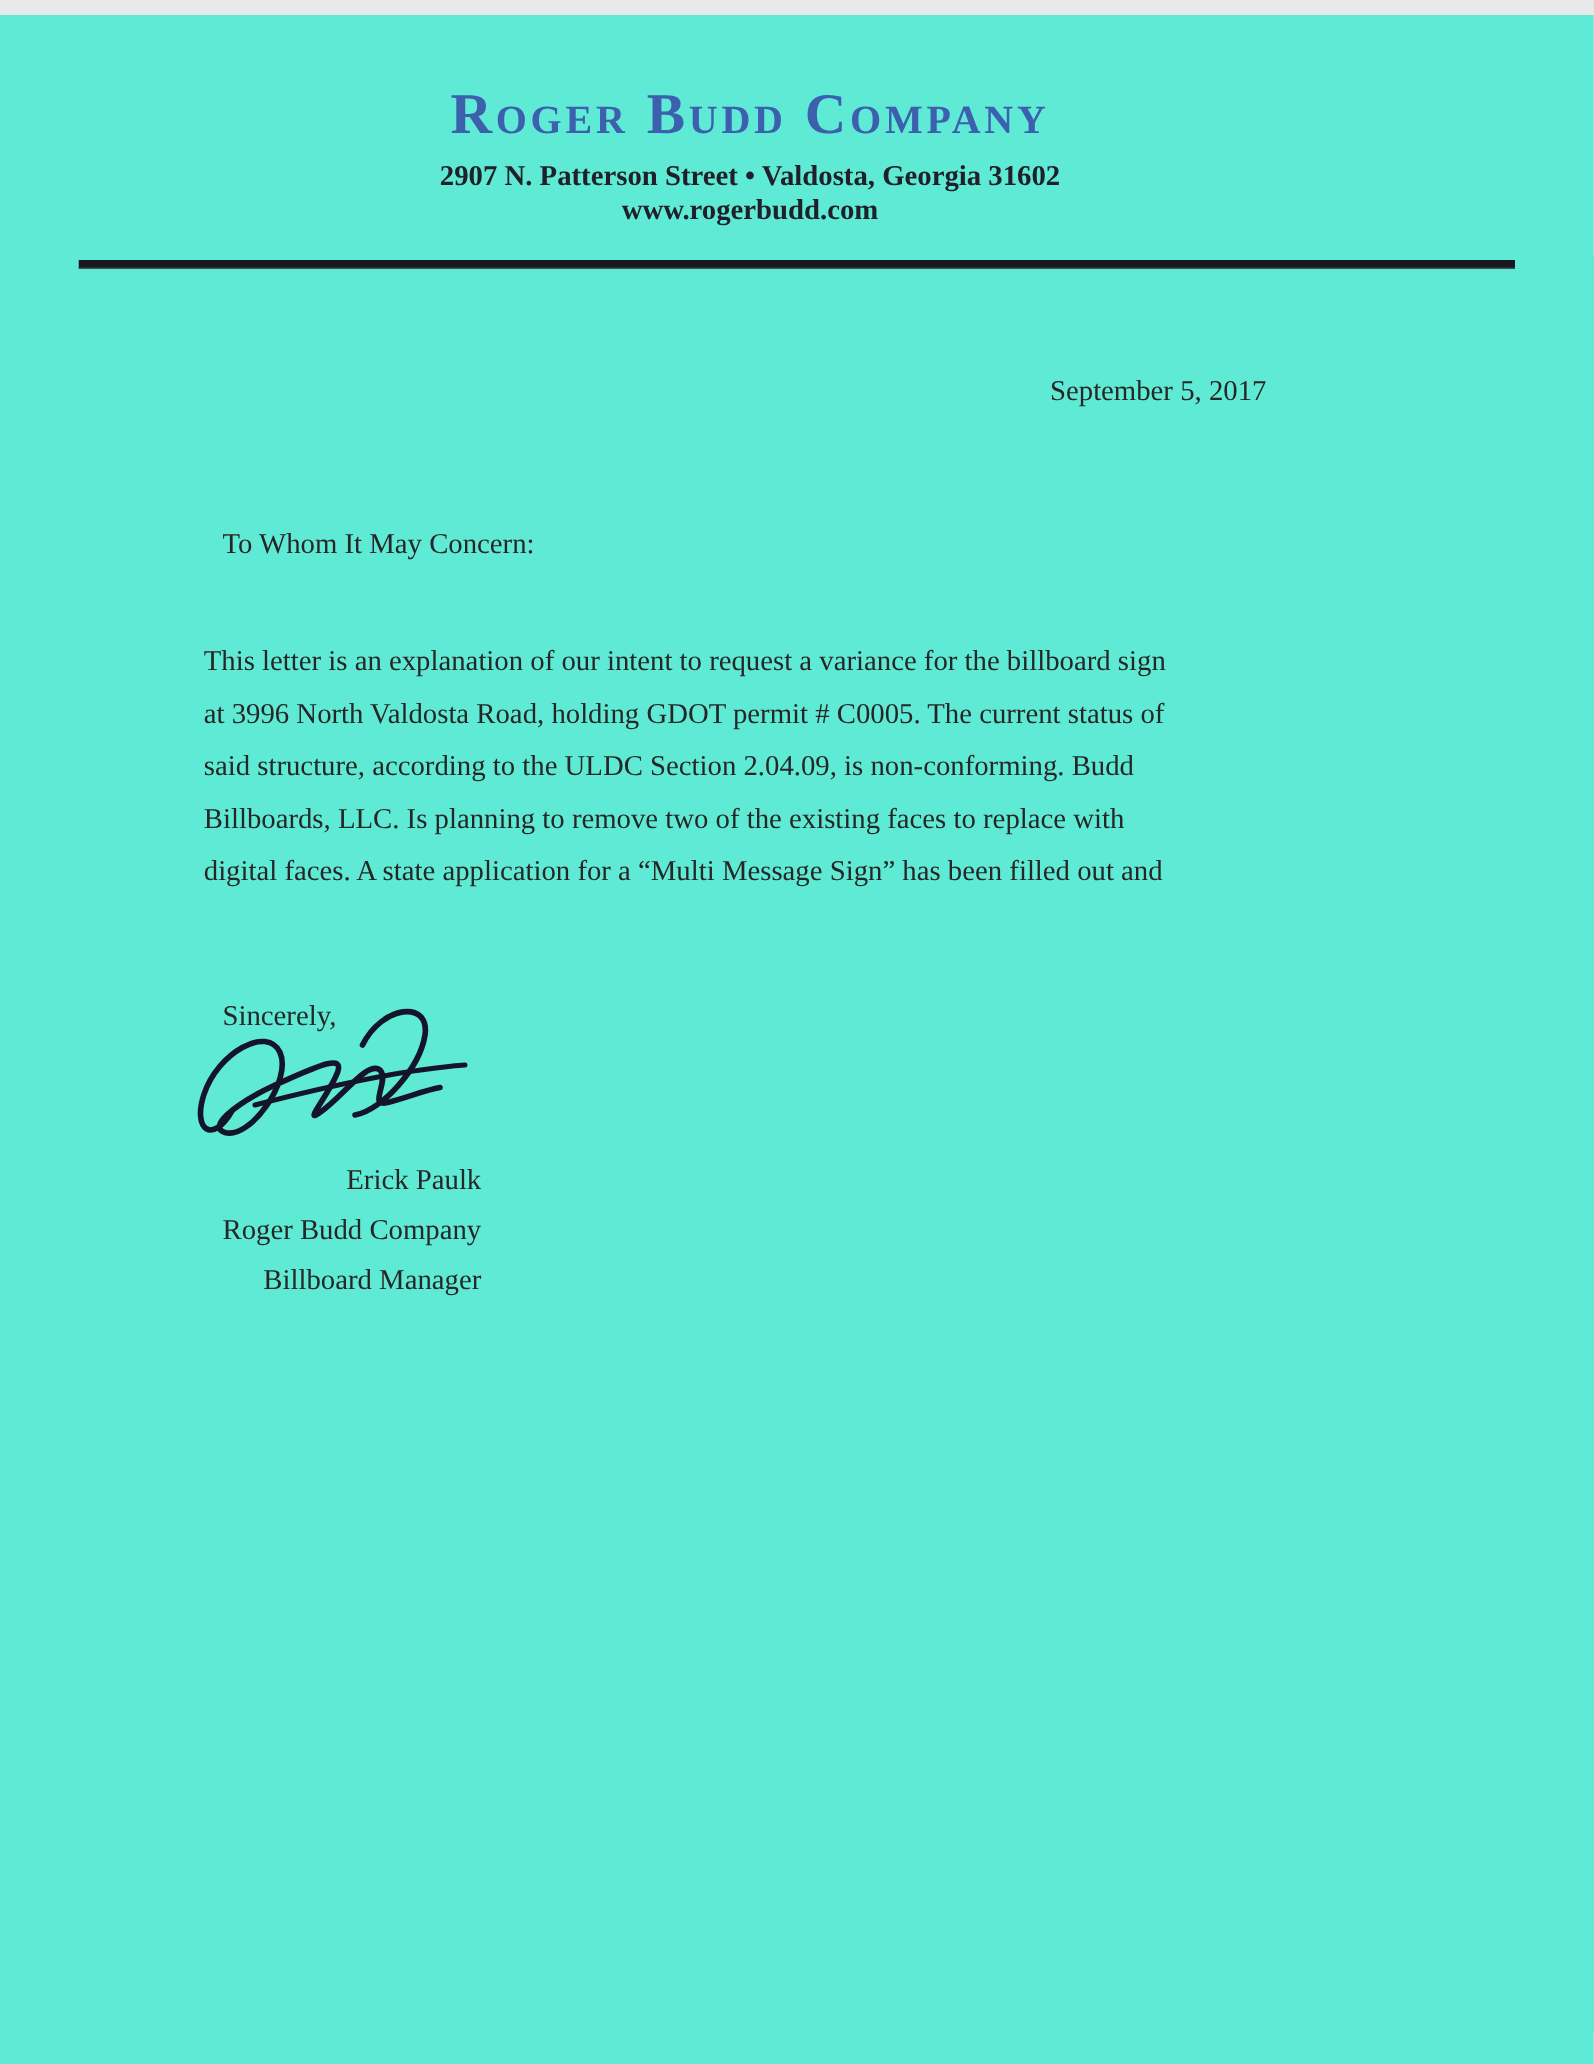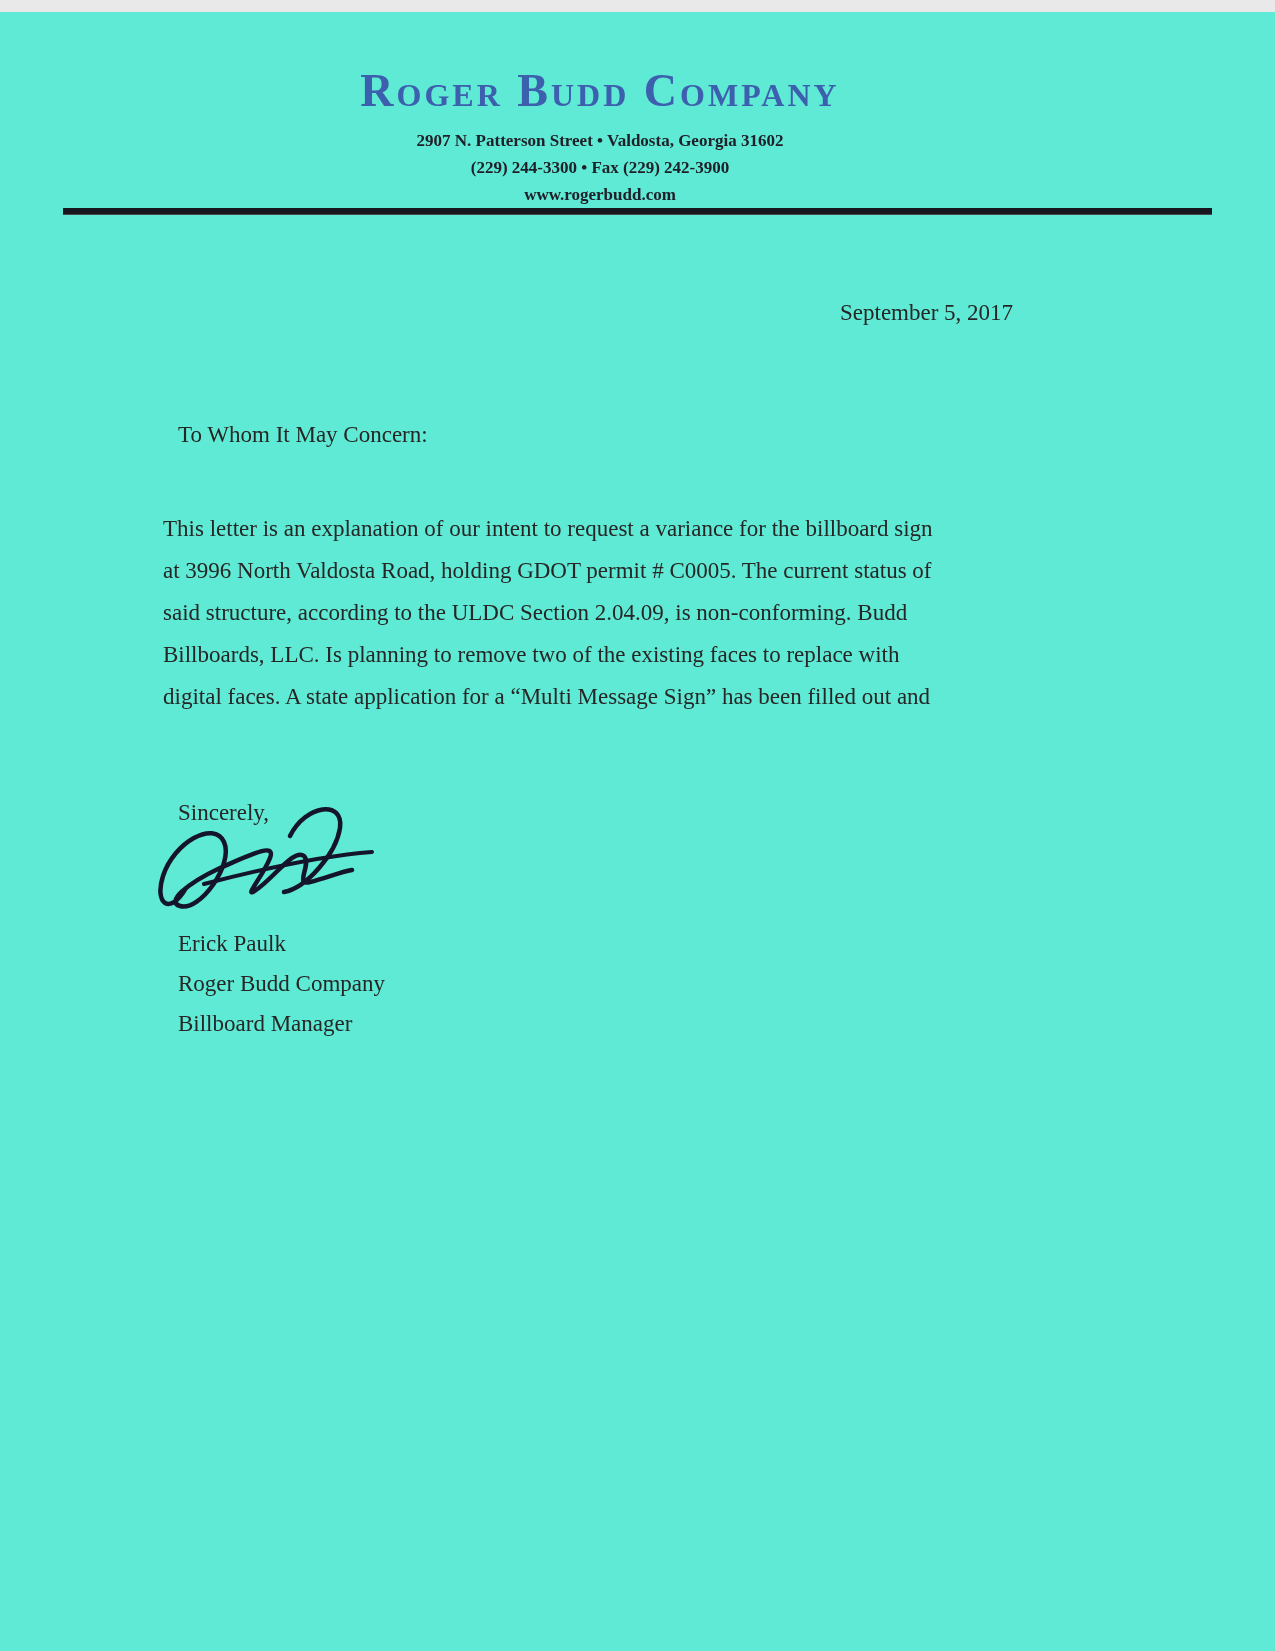--- a/index.html
+++ b/index.html
@@ -28,21 +28,21 @@
   }
   .company {
     margin: 0 0 10px 0;
     font-size: 46px;
     font-weight: bold;
     font-variant-caps: small-caps;
     letter-spacing: 3px;
     color: #3c5fae;
   }
   .lh-line {
-    font-size: 17px;
+    font-size: 23px;
     font-weight: bold;
     line-height: 27px;
     color: #20202a;
   }
   .rule {
     position: absolute;
     top: 196px;
     left: 63px;
     width: 1149px;
     height: 6px;
@@ -88,31 +88,31 @@
     height: 150px;
   }
   .sig-block {
     position: absolute;
     top: 912px;
     left: 178px;
     font-size: 23px;
   }
   .sig-block div {
     line-height: 40px;
+    text-align: right;
   }
 </style>
 </head>
 <body>
 
 <div class="page">
 
   <header class="letterhead">
     <h1 class="company" style="color: rgb(60, 95, 174);">Roger Budd Company</h1>
     <div class="lh-line">2907 N. Patterson Street • Valdosta, Georgia 31602</div>
-    <div class="lh-line">(229) 244-3300 • Fax (229) 242-3900</div>
     <div class="lh-line">www.rogerbudd.com</div>
   </header>
 
   <div class="rule"></div>
 
   <div class="date">September 5, 2017</div>
 
   <div class="salutation">To Whom It May Concern:</div>
 
   <div class="bodytext">

